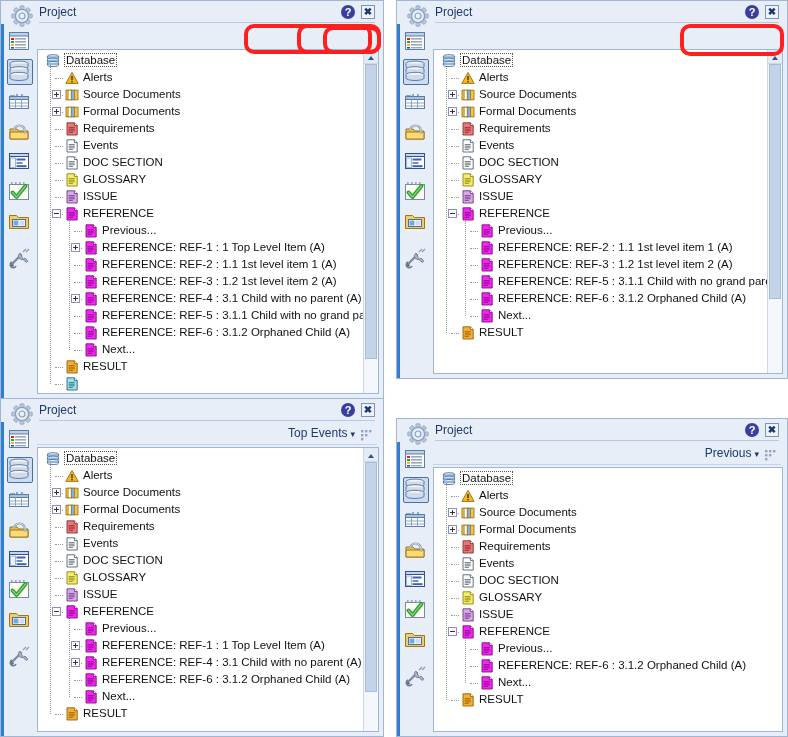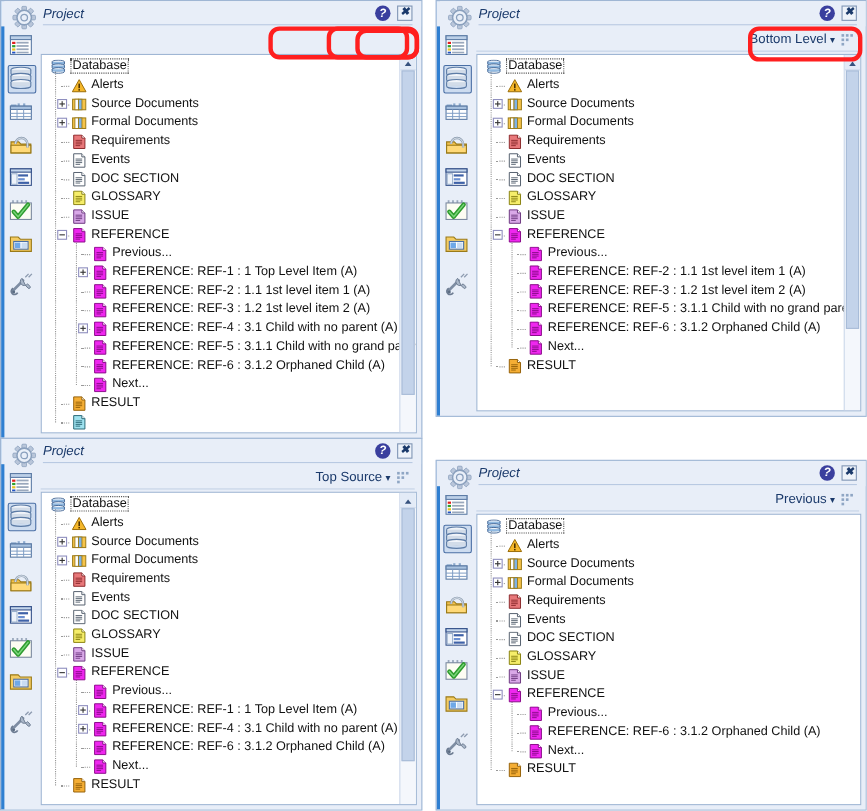--- a/index.html
+++ b/index.html
@@ -24,21 +24,20 @@
     left: 0; top: 0; bottom: 0;
     width: 3px;
     background: #2f7fd1;
   }
 
   .titlebar {
     position: absolute;
     left: 0; right: 0; top: 0;
     height: 23px;
     background: #e8eef8;
-    font-style: italic;
   }
   .title-text {
     position: absolute;
     left: 38px; top: 4px;
     font-size: 12px;
     color: #1b3a6b;
     white-space: nowrap;
   }
   .title-sep {
     position: absolute;
@@ -643,32 +642,20 @@
         <div class="rail-btn" style="margin-top:12px;">
           <svg width="24" height="24" viewBox="0 0 24 24" xmlns="http://www.w3.org/2000/svg">
             <path d="M4 18 L14 8" stroke="#7e8da3" stroke-width="2.4" stroke-linecap="round"></path>
             <path d="M13 6 a3.6 3.6 0 1 0 5 5 l2.2 2.2 a1.2 1.2 0 0 1 -1.7 1.7 L16.3 12.7 z" fill="#aab7c9" stroke="#6d7c92" stroke-width="0.9"></path>
             <path d="M9 19 a3 3 0 1 1 -4 -4" stroke="#6d7c92" stroke-width="1.6" fill="none"></path>
             <circle cx="5.5" cy="18.5" r="1.3" fill="#5a6b82"></circle>
             <path d="M16 5 l3 -3 M19 5 l3 -3" stroke="#8d9bb0" stroke-width="1.2"></path>
           </svg>
         </div>
       </div>
-      <div class="filterbar">
-        <span class="filter-dd"><span>Bottom Level</span><span class="caret">▾</span></span>
-        <span class="filter-grip"><svg width="13" height="13" viewBox="0 0 13 13" xmlns="http://www.w3.org/2000/svg">
-            <rect x="1" y="1" width="2.4" height="2.4" fill="#8fa6c4"></rect>
-            <rect x="5" y="1" width="2.4" height="2.4" fill="#8fa6c4"></rect>
-            <rect x="9" y="1" width="2.4" height="2.4" fill="#8fa6c4"></rect>
-            <rect x="1" y="5" width="2.4" height="2.4" fill="#8fa6c4"></rect>
-            <rect x="5" y="5" width="2.4" height="2.4" fill="#8fa6c4"></rect>
-            <rect x="1" y="9" width="2.4" height="2.4" fill="#8fa6c4"></rect>
-          </svg></span>
-        <span class="filter-rule"></span>
-      </div>
       <div class="treeview" style="left:36px; top:48px; width:350px; height:325px;">
         <div class="tree-inner">
           <div class="vline" style="left:12px; top:14px; height:269px;"></div>
           <div class="vline" style="left:31px; top:167px; height:99px;"></div>
           <div class="tnode root" style="left:8px; top:3px; position:absolute;">
             <span class="ico"><svg width="14" height="14" viewBox="0 0 14 14" xmlns="http://www.w3.org/2000/svg">
                 <ellipse cx="7" cy="2.2" rx="5.6" ry="1.5" fill="#eef3fa" stroke="#3a5f8f" stroke-width="0.8"></ellipse>
                 <rect x="1.4" y="2.2" width="11.2" height="2.1" fill="#8fb8e0"></rect>
                 <path d="M1.4 2.2 v2.1 a5.6 1.5 0 0 0 11.2 0 v-2.1" fill="none" stroke="#3a5f8f" stroke-width="0.8"></path>
                 <ellipse cx="7" cy="5.6" rx="5.6" ry="1.5" fill="#eef3fa" stroke="#3a5f8f" stroke-width="0.8"></ellipse>
@@ -934,21 +921,21 @@
           <svg width="24" height="24" viewBox="0 0 24 24" xmlns="http://www.w3.org/2000/svg">
             <path d="M4 18 L14 8" stroke="#7e8da3" stroke-width="2.4" stroke-linecap="round"></path>
             <path d="M13 6 a3.6 3.6 0 1 0 5 5 l2.2 2.2 a1.2 1.2 0 0 1 -1.7 1.7 L16.3 12.7 z" fill="#aab7c9" stroke="#6d7c92" stroke-width="0.9"></path>
             <path d="M9 19 a3 3 0 1 1 -4 -4" stroke="#6d7c92" stroke-width="1.6" fill="none"></path>
             <circle cx="5.5" cy="18.5" r="1.3" fill="#5a6b82"></circle>
             <path d="M16 5 l3 -3 M19 5 l3 -3" stroke="#8d9bb0" stroke-width="1.2"></path>
           </svg>
         </div>
       </div>
       <div class="filterbar">
-        <span class="filter-dd"><span>Top Source</span><span class="caret">▾</span></span>
+        <span class="filter-dd"><span>Top Events</span><span class="caret">▾</span></span>
         <span class="filter-grip"><svg width="13" height="13" viewBox="0 0 13 13" xmlns="http://www.w3.org/2000/svg">
             <rect x="1" y="1" width="2.4" height="2.4" fill="#8fa6c4"></rect>
             <rect x="5" y="1" width="2.4" height="2.4" fill="#8fa6c4"></rect>
             <rect x="9" y="1" width="2.4" height="2.4" fill="#8fa6c4"></rect>
             <rect x="1" y="5" width="2.4" height="2.4" fill="#8fa6c4"></rect>
             <rect x="5" y="5" width="2.4" height="2.4" fill="#8fa6c4"></rect>
             <rect x="1" y="9" width="2.4" height="2.4" fill="#8fa6c4"></rect>
           </svg></span>
         <span class="filter-rule"></span>
       </div>

